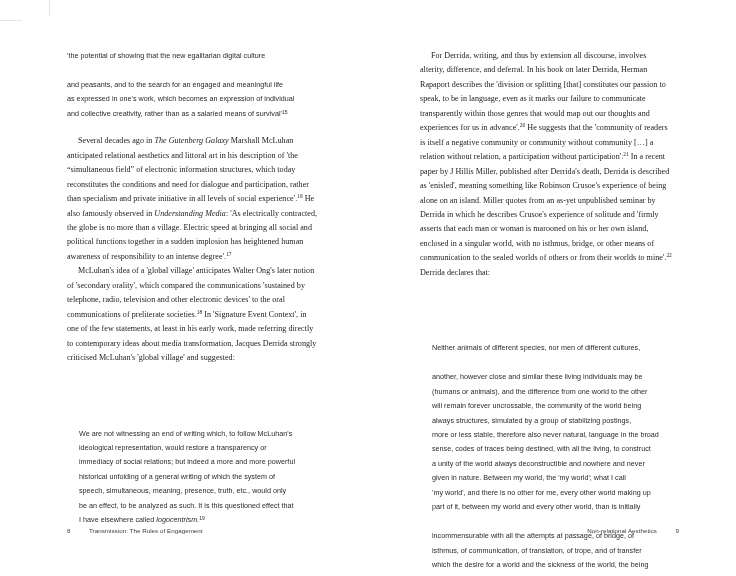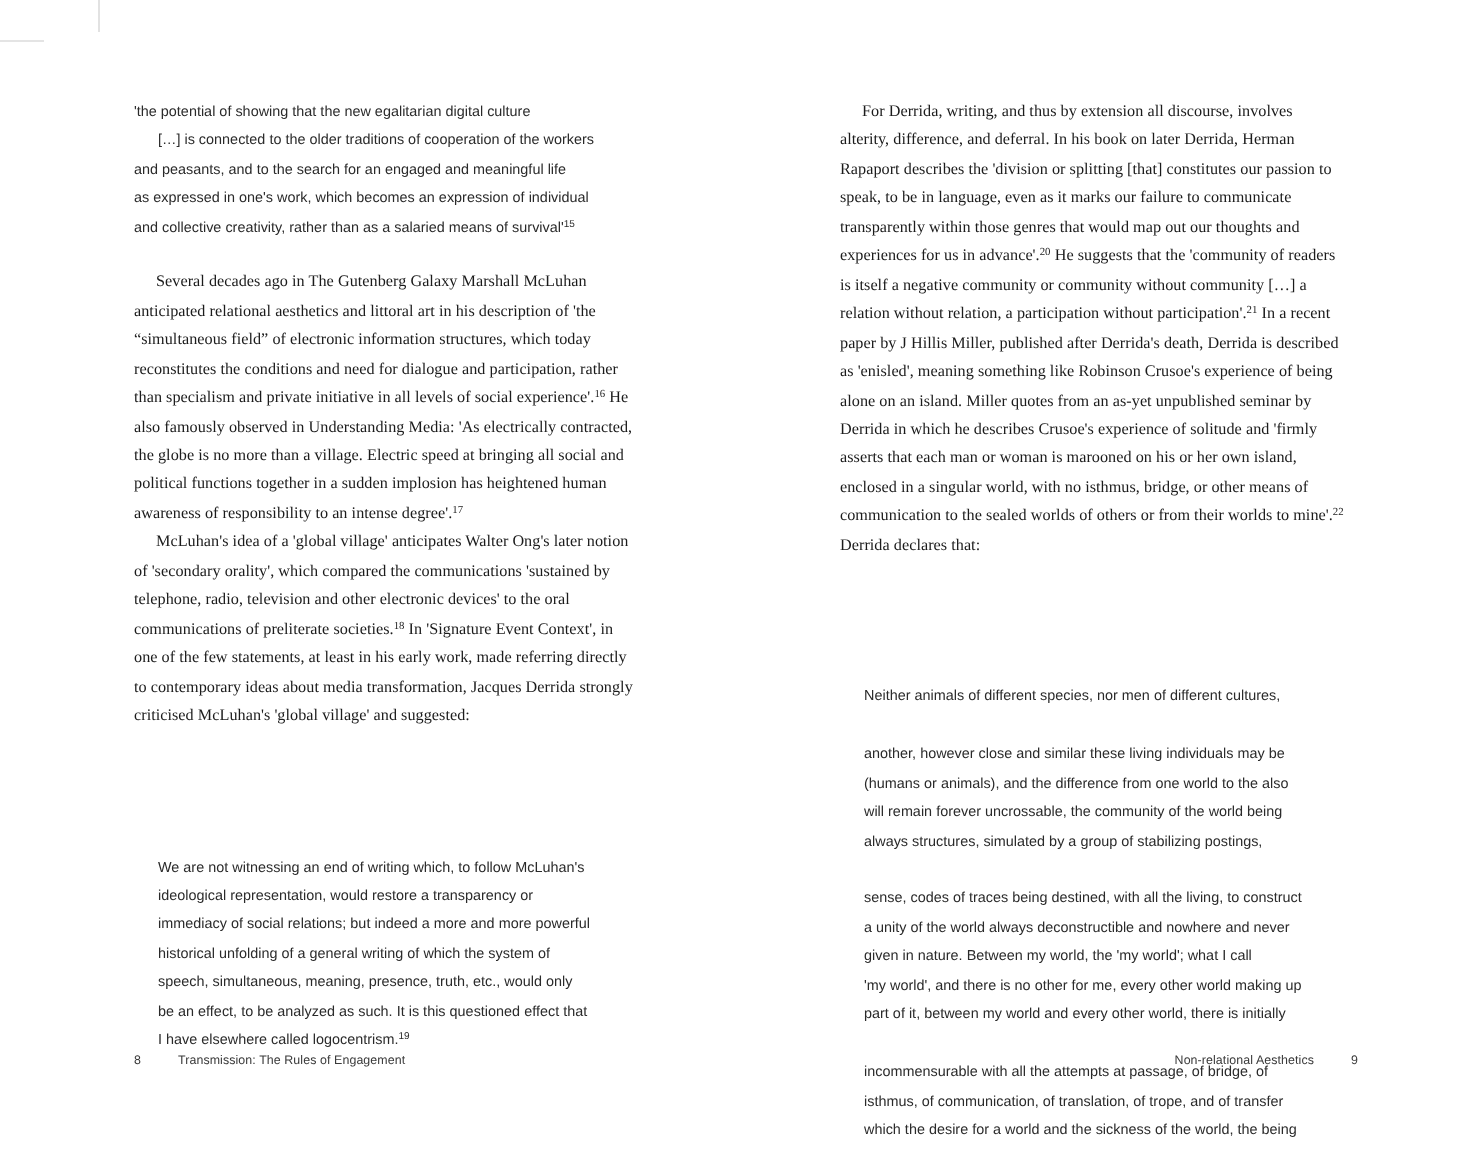--- a/index.html
+++ b/index.html
@@ -68,21 +68,21 @@
     font-family: "Liberation Serif", serif;
     font-size: 8.1px;
     line-height: 14.45px;
     text-align: left;
     color: #1b1b1b;
     letter-spacing: 0.02px;
   }
   p.body.indent { text-indent: 11px; }
   p.body + p.body { margin-top: 0; }
 
-  em, .it { }
+  em, .it { font-style: italic; }
 
   sup {
     font-size: 5.4px;
     vertical-align: 2.6px;
     line-height: 0;
   }
 
   
   .quote {
     margin: 0;
@@ -142,21 +142,21 @@
 
   <div class="page-edge-v"></div>
   <div class="page-edge-h"></div>
 
   <div class="columns">
 
     <div class="col col-left">
 
       <blockquote class="quote">
         <span>'the potential of showing that the new egalitarian digital culture</span><br>
-        <span class="inset" style="display:inline-block;padding-left:12px">[…] is connected to the older traditions of cooperation of the workers</span><br>
+        <br>
         <span>and peasants, and to the search for an engaged and meaningful life</span><br>
         <span>as expressed in one's work, which becomes an expression of individual</span><br>
         <span>and collective creativity, rather than as a salaried means of survival'</span><sup>15</sup>
       </blockquote>
 
       <div class="gap-m"></div>
 
       <p class="body indent">
         <span>Several decades ago in </span><span class="it">The Gutenberg Galaxy</span><span> Marshall McLuhan anticipated relational aesthetics and littoral art in his description of 'the “simultaneous field” of electronic information structures, which today reconstitutes the conditions and need for dialogue and participation, rather than specialism and private initiative in all levels of social experience'.</span><sup>16</sup><span> He also famously observed in </span><span class="it">Understanding Media</span><span>: 'As electrically contracted, the globe is no more than a village. Electric speed at bringing all social and political functions together in a sudden implosion has heightened human awareness of responsibility to an intense degree'.</span><sup>17</sup>
       </p>
@@ -184,29 +184,29 @@
       <p class="body indent">
         <span>For Derrida, writing, and thus by extension all discourse, involves alterity, difference, and deferral. In his book on later Derrida, Herman Rapaport describes the 'division or splitting [that] constitutes our passion to speak, to be in language, even as it marks our failure to communicate transparently within those genres that would map out our thoughts and experiences for us in advance'.</span><sup>20</sup><span> He suggests that the 'community of readers is itself a negative community or community without community […] a relation without relation, a participation without participation'.</span><sup>21</sup><span> In a recent paper by J Hillis Miller, published after Derrida's death, Derrida is described as 'enisled', meaning something like Robinson Crusoe's experience of being alone on an island. Miller quotes from an as-yet unpublished seminar by Derrida in which he describes Crusoe's experience of solitude and 'firmly asserts that each man or woman is marooned on his or her own island, enclosed in a singular world, with no isthmus, bridge, or other means of communication to the sealed worlds of others or from their worlds to mine'.</span><sup>22</sup><span> Derrida declares that:</span>
       </p>
 
       <div class="gap-l"></div>
 
       <blockquote class="quote inset">
         <span>Neither animals of different species, nor men of different cultures,</span><br>
         <br>
         <span>another, however close and similar these living individuals may be</span><br>
-        <span>(humans or animals), and the difference from one world to the also</span><br>
+        <span>(humans or animals), and the difference from one world to the other</span><br>
         <span>will remain forever uncrossable, the community of the world being</span><br>
         <span> always structures, simulated by a group of stabilizing postings,</span><br>
-        <br>
+        <span>more or less stable, therefore also never natural, language in the broad</span><br>
         <span>sense, codes of traces being destined, with all the living, to construct</span><br>
         <span>a unity of the world always deconstructible and nowhere and never</span><br>
         <span>given in nature. Between my world, the 'my world'; what I call</span><br>
         <span>'my world', and there is no other for me, every other world making up</span><br>
-        <span>part of it, between my world and every other world, there is initially</span><br>
+        <span>part of it, between my world and every other world, than is initially</span><br>
         <br>
         <span>incommensurable with all the attempts at passage, of bridge, of</span><br>
         <span>isthmus, of communication, of translation, of trope, and of transfer</span><br>
         <span>which the desire for a world and the sickness of the world, the being</span>
       </blockquote>
 
     </div>
   </div>
 
   <div class="footer">

